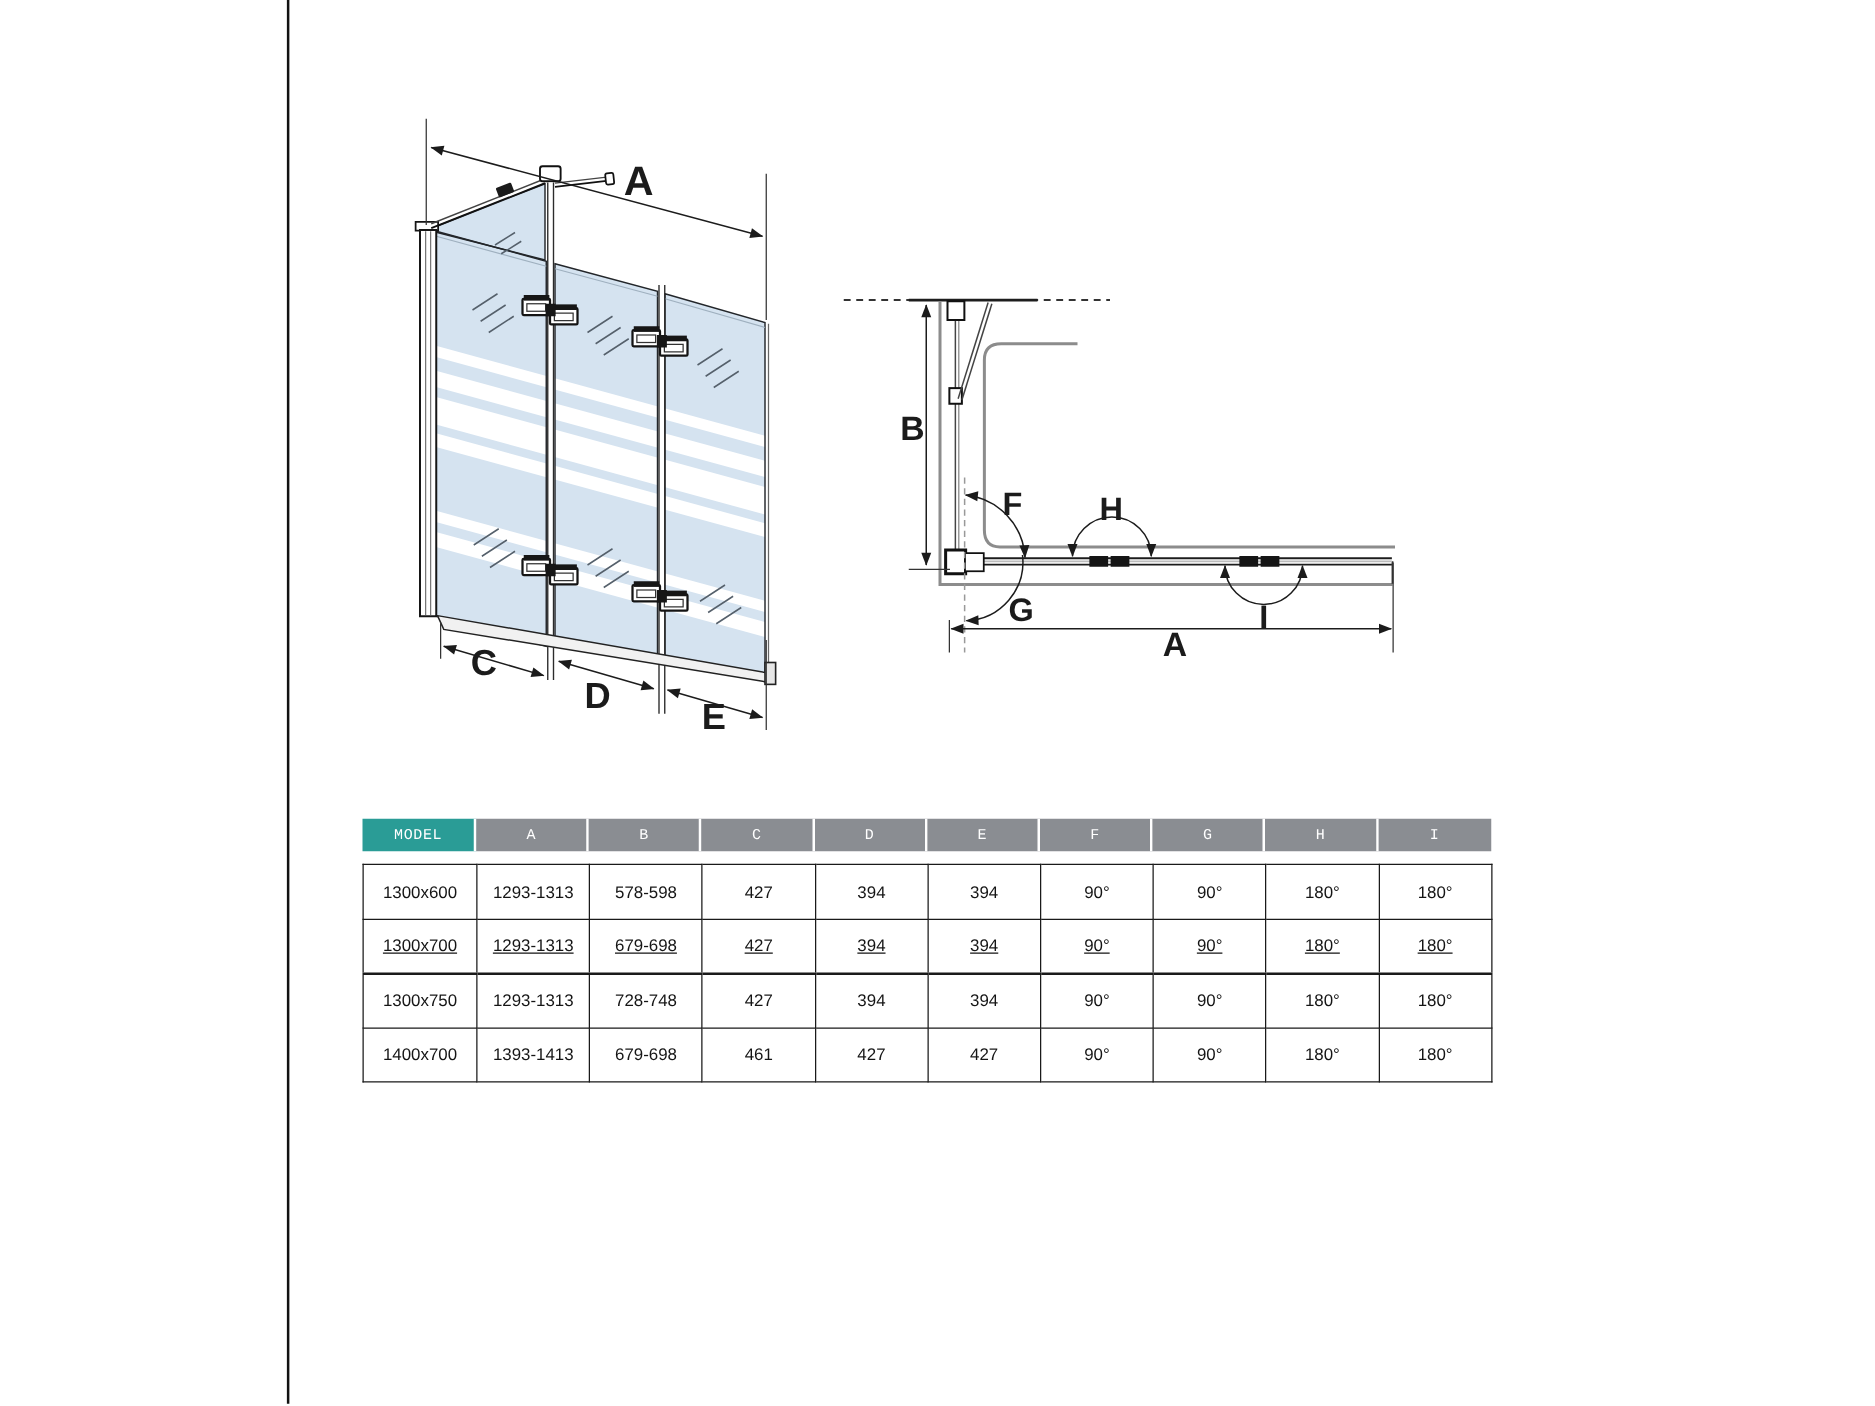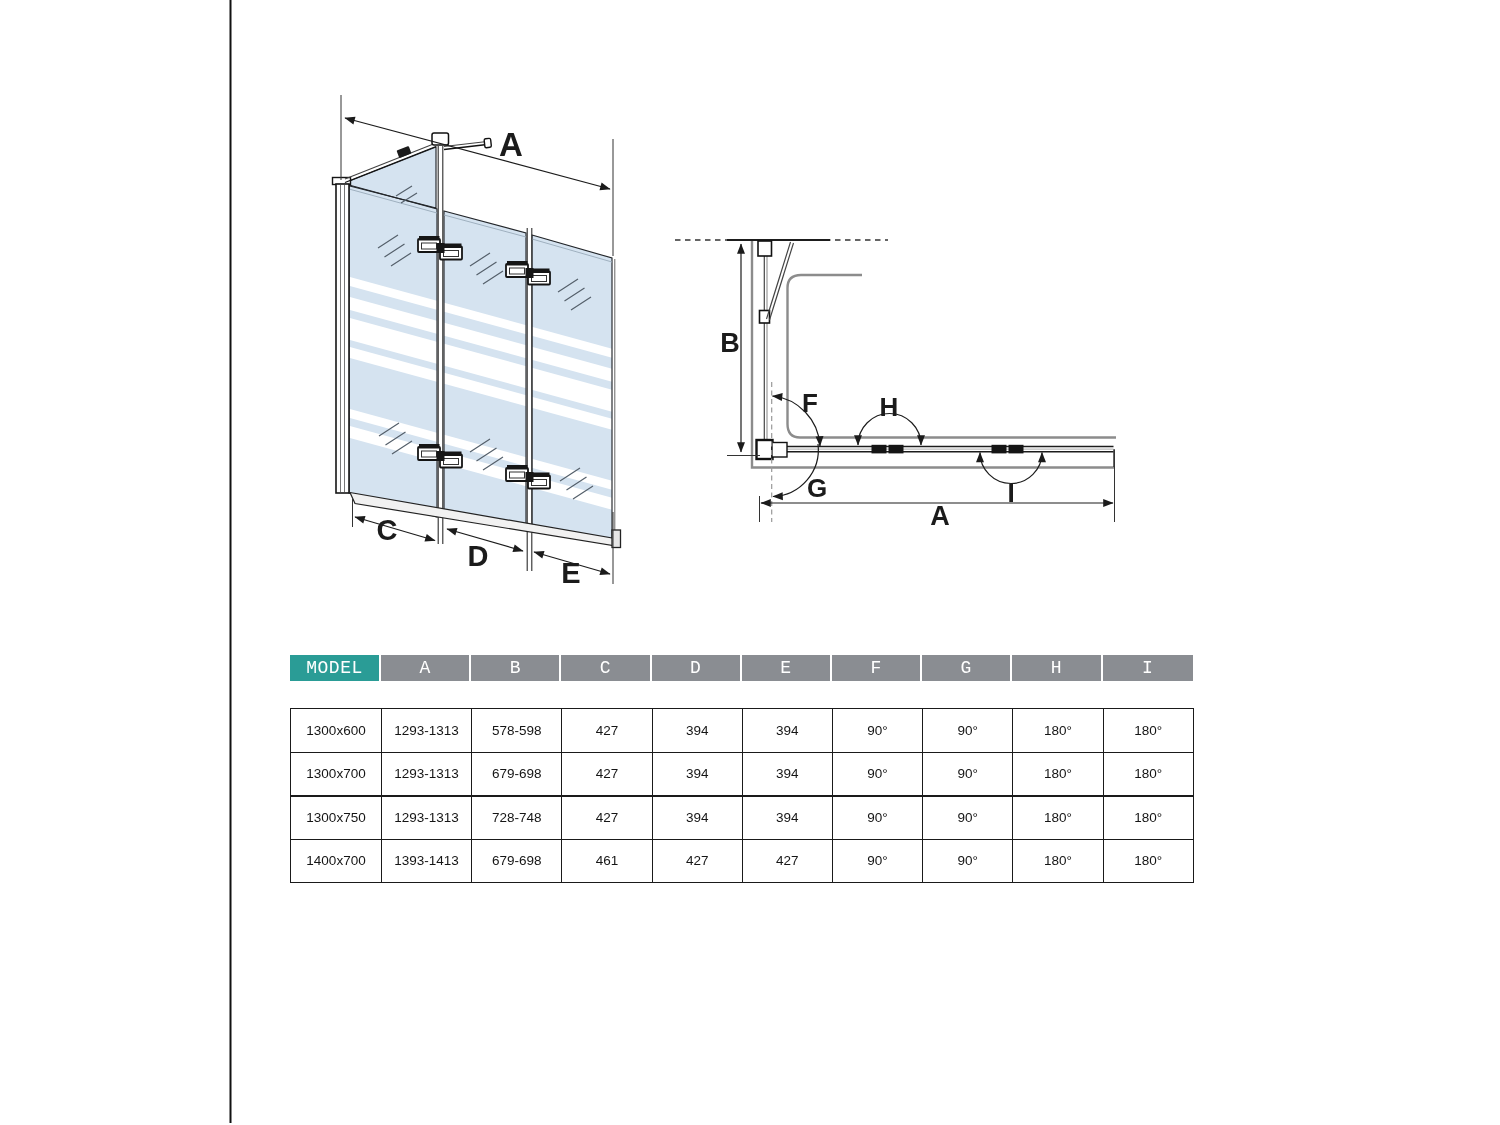--- a/index.html
+++ b/index.html
@@ -15,29 +15,29 @@
   .glassEdge{fill:none;stroke:#23262a;stroke-width:1.15px;}
   .thin{stroke:#333;stroke-width:1;fill:none;}
   .dim{stroke:#1c1c1c;stroke-width:1.2;fill:none;}
   .dimlbl{font-family:"Liberation Sans",sans-serif;font-weight:bold;fill:#1b1b1b;text-anchor:middle;}
   .gline{stroke:var(--grayline);stroke-width:2.4;fill:none;}
   .blk{fill:#fff;stroke:#111;}
   
   #specs{position:absolute;left:290px;top:655px;width:903px;}
   #spec-head{display:grid;grid-template-columns:91px repeat(9,90.2px);height:26px;}
   #spec-head .hcell{box-sizing:border-box;border-right:2.5px solid #fff;color:#fff;
-      font-family:"Liberation Mono",monospace;font-size:18px;line-height:26px;
+      font-family:"Liberation Mono",monospace;font-size:12px;line-height:26px;
       text-align:center;background:var(--hdrgray);letter-spacing:.5px;}
   #spec-head .hcell:first-child{background:var(--teal);}
   #spec-head .hcell:last-child{border-right:none;}
-  #spec-body{border-collapse:collapse;table-layout:fixed;width:903px;margin-top:27px;border-radius:21px;}
+  #spec-body{border-collapse:collapse;table-layout:fixed;width:903px;margin-top:10px;border-radius:21px;}
   #spec-body td{box-sizing:border-box;border:1.2px solid #1a1a1a;height:43.5px;
       text-align:center;vertical-align:middle;font-size:13.5px;color:#151515;
       font-family:"Liberation Sans",sans-serif;padding:0 2px;}
-  #spec-body tr:nth-child(2) td,#spec-body tr:nth-child(6) td{border-bottom-width:2.4px;}
+  #spec-body tr:nth-child(2) td,#spec-body tr:nth-child(6) td{border-bottom-width:2.4px;text-decoration:underline;}
 </style>
 </head>
 <body>
 
 <div id="stage">
 
 <svg id="drawing" viewBox="0 0 1500 1125">
   <defs>
     <marker id="arw" markerUnits="userSpaceOnUse" markerWidth="12" markerHeight="10" refX="10.4" refY="5" orient="auto">
       <path d="M0.6,1 L11,5 L0.6,9 Z" fill="#1b1b1b"></path>

